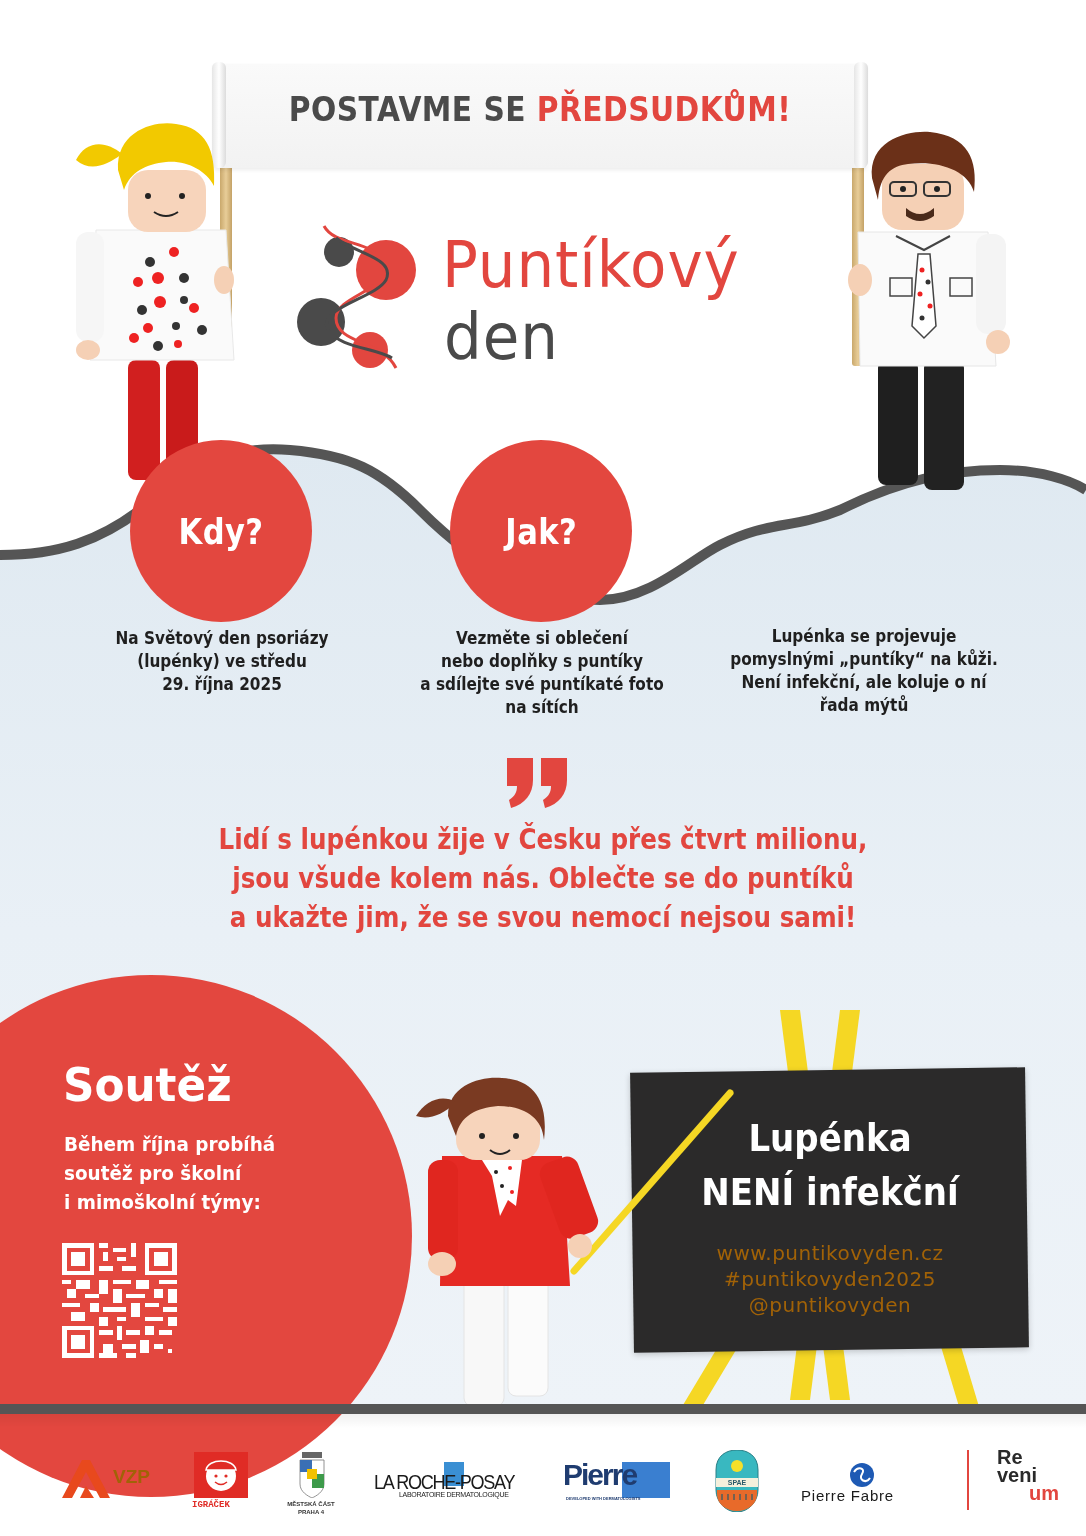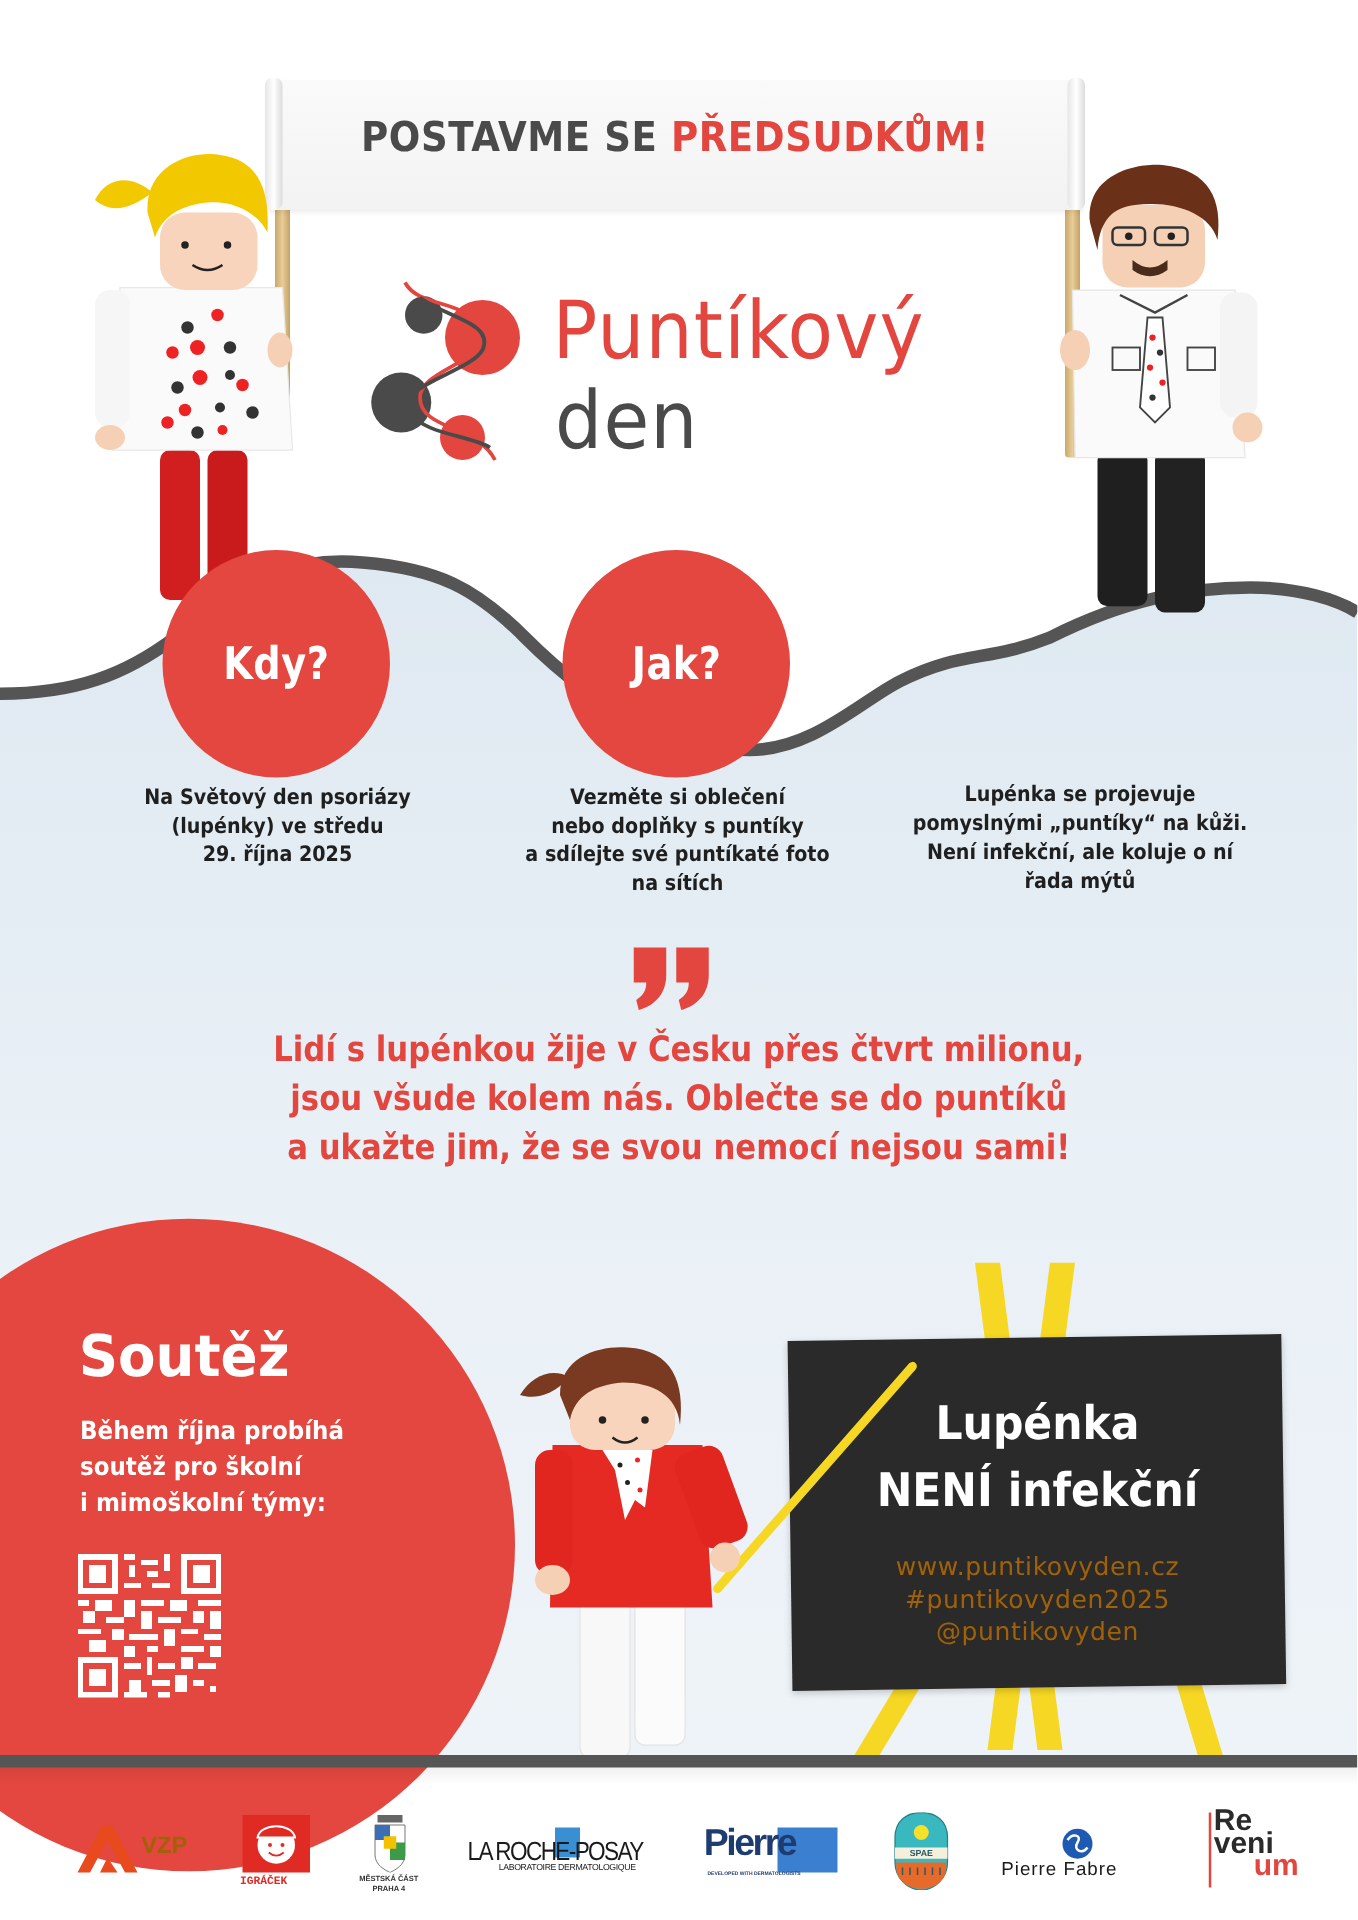--- a/index.html
+++ b/index.html
@@ -84,22 +84,22 @@
   .lrp-main { position: absolute; left: 374px; top: 1470px; font-family: "Liberation Sans", sans-serif; font-size: 21px;
     color: #1a1a1a; letter-spacing: -1.5px; transform: scaleX(0.86); transform-origin: left; }
   .lrp-sub { position: absolute; left: 399px; top: 1491px; font-family: "Liberation Sans", sans-serif; font-size: 7px;
     color: #1a1a1a; letter-spacing: -0.3px; }
   .cerave-main { position: absolute; left: 563px; top: 1458px; font-family: "Liberation Sans", sans-serif; font-weight: bold;
     font-size: 30px; color: #1f3c70; letter-spacing: -2px; }
   .cerave-sub { position: absolute; left: 566px; top: 1496px; font-family: "Liberation Sans", sans-serif; font-size: 4px;
     font-weight: bold; color: #1f3c70; }
   .pf-text { position: absolute; left: 801px; top: 1487px; font-family: "Liberation Sans", sans-serif; font-size: 15px;
     color: #1a1a1a; letter-spacing: 0.8px; }
-  .reven { position: absolute; left: 971px; top: 1448px; font-family: "Liberation Sans", sans-serif; font-weight: bold;
-    font-size: 24px; line-height: 18px; color: #2a2a2a; }
+  .reven { position: absolute; left: 997px; top: 1448px; font-family: "Liberation Sans", sans-serif; font-weight: bold;
+    font-size: 20px; line-height: 18px; color: #2a2a2a; }
   .reven .um { color: #e2463f; margin-left: 32px; }
   .reven-bar { position: absolute; left: 967px; top: 1450px; width: 2px; height: 60px; background: #e2463f; }
 </style>
 </head>
 <body>
 
 <div class="poster">
 
   <svg class="bg-svg" viewBox="0 0 1086 1536">
     <defs>

